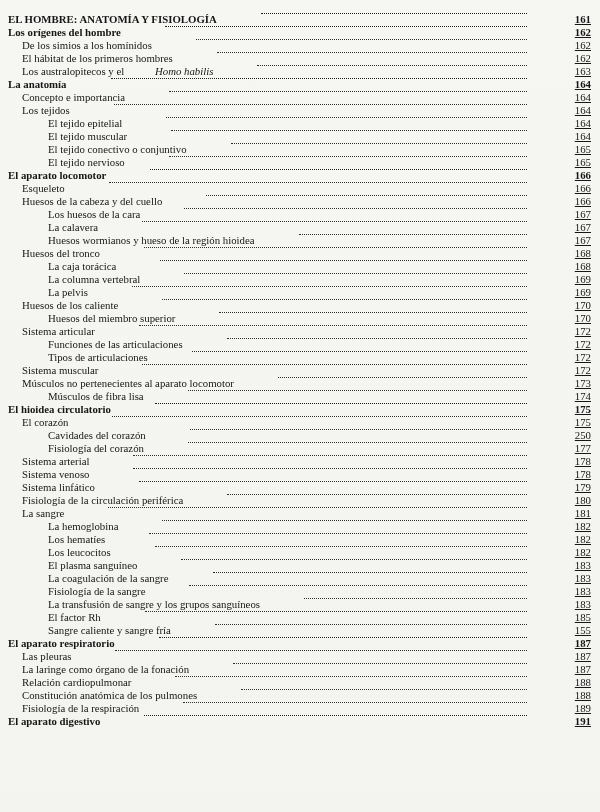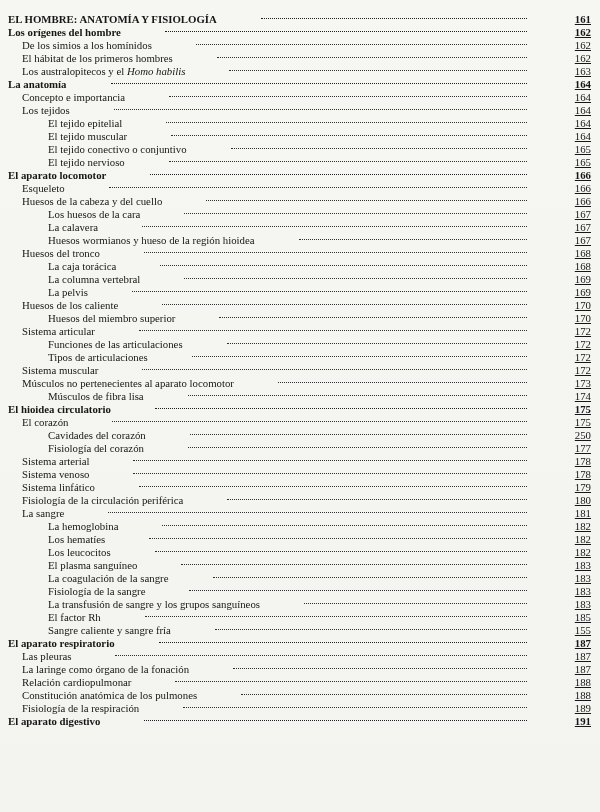--- a/index.html
+++ b/index.html
@@ -10,28 +10,28 @@
     color: #161616;
     overflow: hidden;
   }
   .page {
     width: 600px; height: 812px;
     padding: 13px 9px 6px 8px;
     background: linear-gradient(180deg, #f6f6f2 0%, #f3f3ef 100%);
   }
   .row {
     display: flex;
-    align-items: center;
+    align-items: flex-start;
     font-size: 10.8px;
     line-height: 13px;
     white-space: nowrap;
     gap: 40px;
   }
   .row .label { white-space: nowrap; }
-  .row .label em { font-style: italic; }
+  .row .label em { font-style: italic; margin-left: 28px; }
   .leader {
     flex: 1;
     min-width: 10px;
     border-bottom: 1.6px dotted #2e2e2e;
     margin: 0 4px 2.5px 4px;
   }
   .page-num {
     white-space: nowrap;
     text-align: right;
     min-width: 20px;

